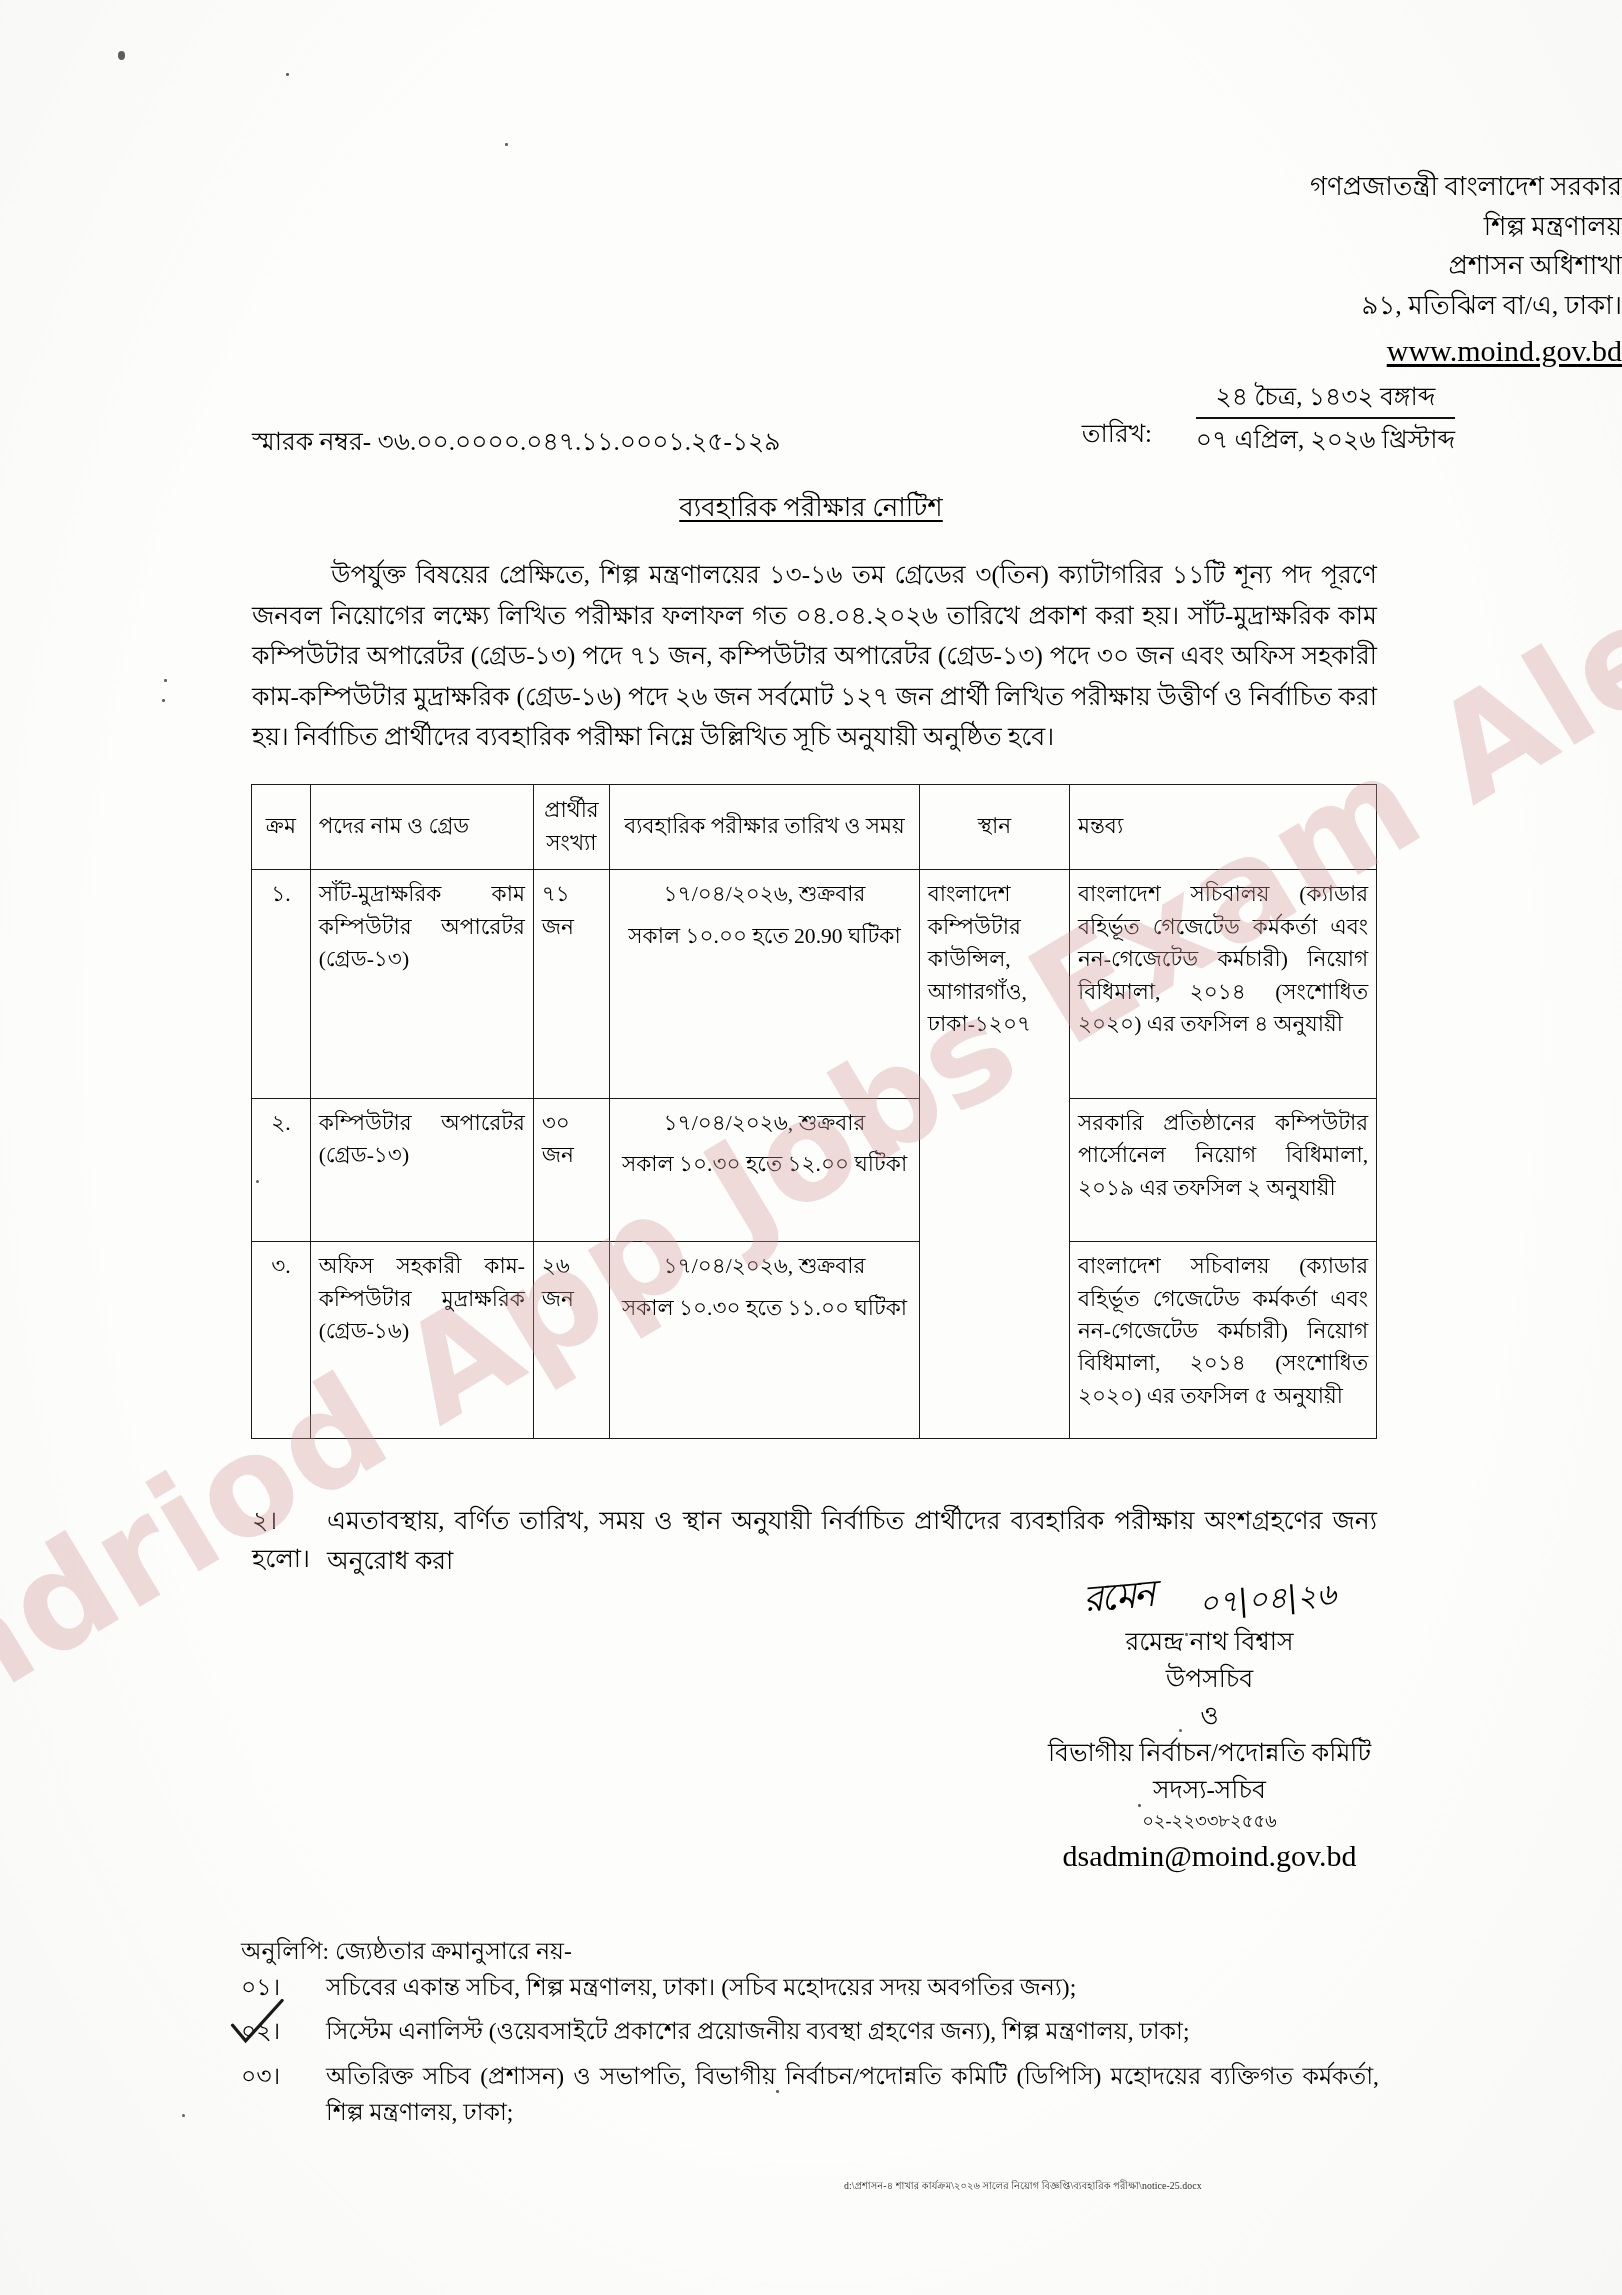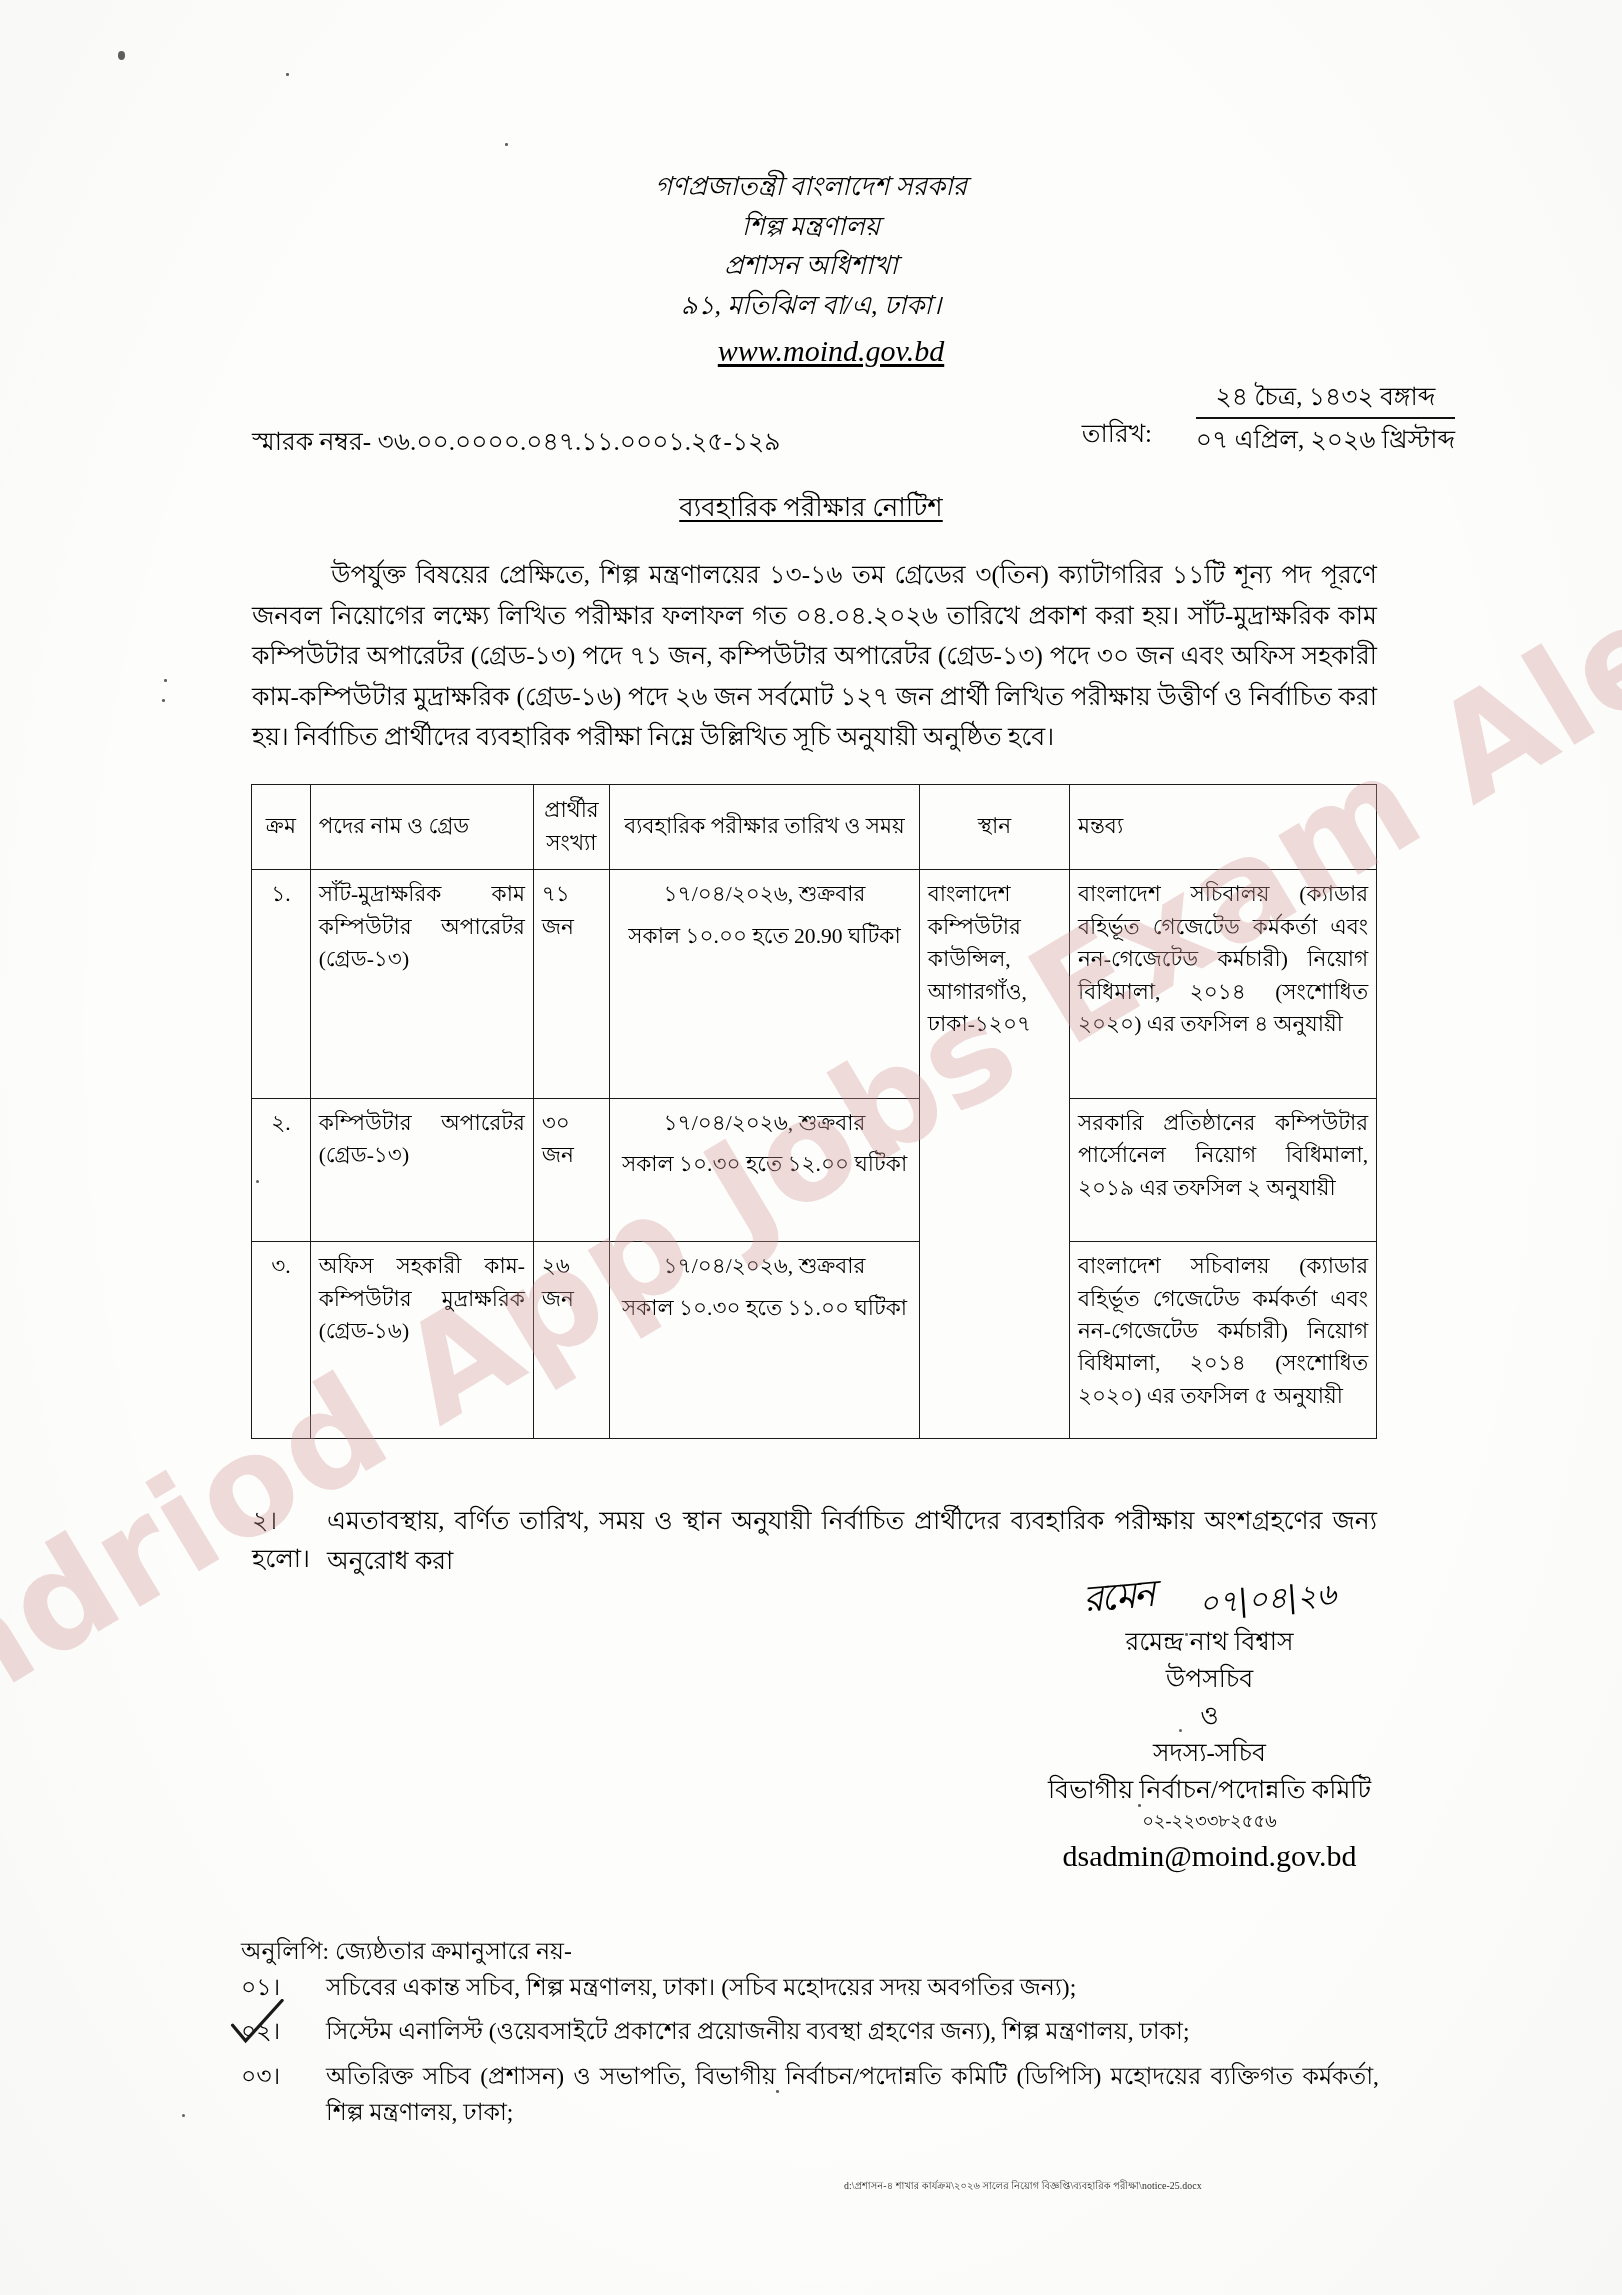--- a/index.html
+++ b/index.html
@@ -62,24 +62,23 @@
   .bn {
     font-family: "Liberation Serif", "DejaVu Serif", serif;
   }
 
   
   .letterhead {
     position: absolute;
     left: 0;
     right: 0;
     top: 167px;
-    text-align: center;
+    text-align: right;
     line-height: 1.52;
     font-size: 26px;
-    font-style: italic;
   }
   .letterhead div { margin: 0; }
   .site-url {
     font-family: "Liberation Serif", serif;
     font-size: 30px;
     text-decoration: underline;
     text-underline-offset: 3.3px;
     margin-top: 2.6px !important;
     padding-left: 40px;
   }
@@ -378,22 +377,22 @@
     <div class="para2-num bn">২।</div>
     <div class="para2 bn">এমতাবস্থায়, বর্ণিত তারিখ, সময় ও স্থান অনুযায়ী নির্বাচিত প্রার্থীদের ব্যবহারিক পরীক্ষায় অংশগ্রহণের জন্য অনুরোধ করা</div>
     <div class="para2-tail bn">হলো।</div>
 
     <div class="sign-block bn">
       <div class="sig-scribble">রমেন</div>
       <div class="sig-date">০৭|০৪|২৬</div>
       <div>রমেন্দ্র নাথ বিশ্বাস</div>
       <div>উপসচিব</div>
       <div>ও</div>
+      <div>বিভাগীয় নির্বাচন/পদোন্নতি কমিটি</div>
       <div>সদস্য-সচিব</div>
-      <div>বিভাগীয় নির্বাচন/পদোন্নতি কমিটি</div>
       <div class="sig-phone">০২-২২৩৩৮২৫৫৬</div>
       <div class="sig-email">dsadmin@moind.gov.bd</div>
     </div>
 
     <div class="copy-head bn">অনুলিপি: জ্যেষ্ঠতার ক্রমানুসারে নয়-</div>
     <div class="copy-list bn">
       <div class="copy-item">
         <div class="copy-num">০১।</div>
         <div class="copy-text">সচিবের একান্ত সচিব, শিল্প মন্ত্রণালয়, ঢাকা। (সচিব মহোদয়ের সদয় অবগতির জন্য);</div>
       </div>

